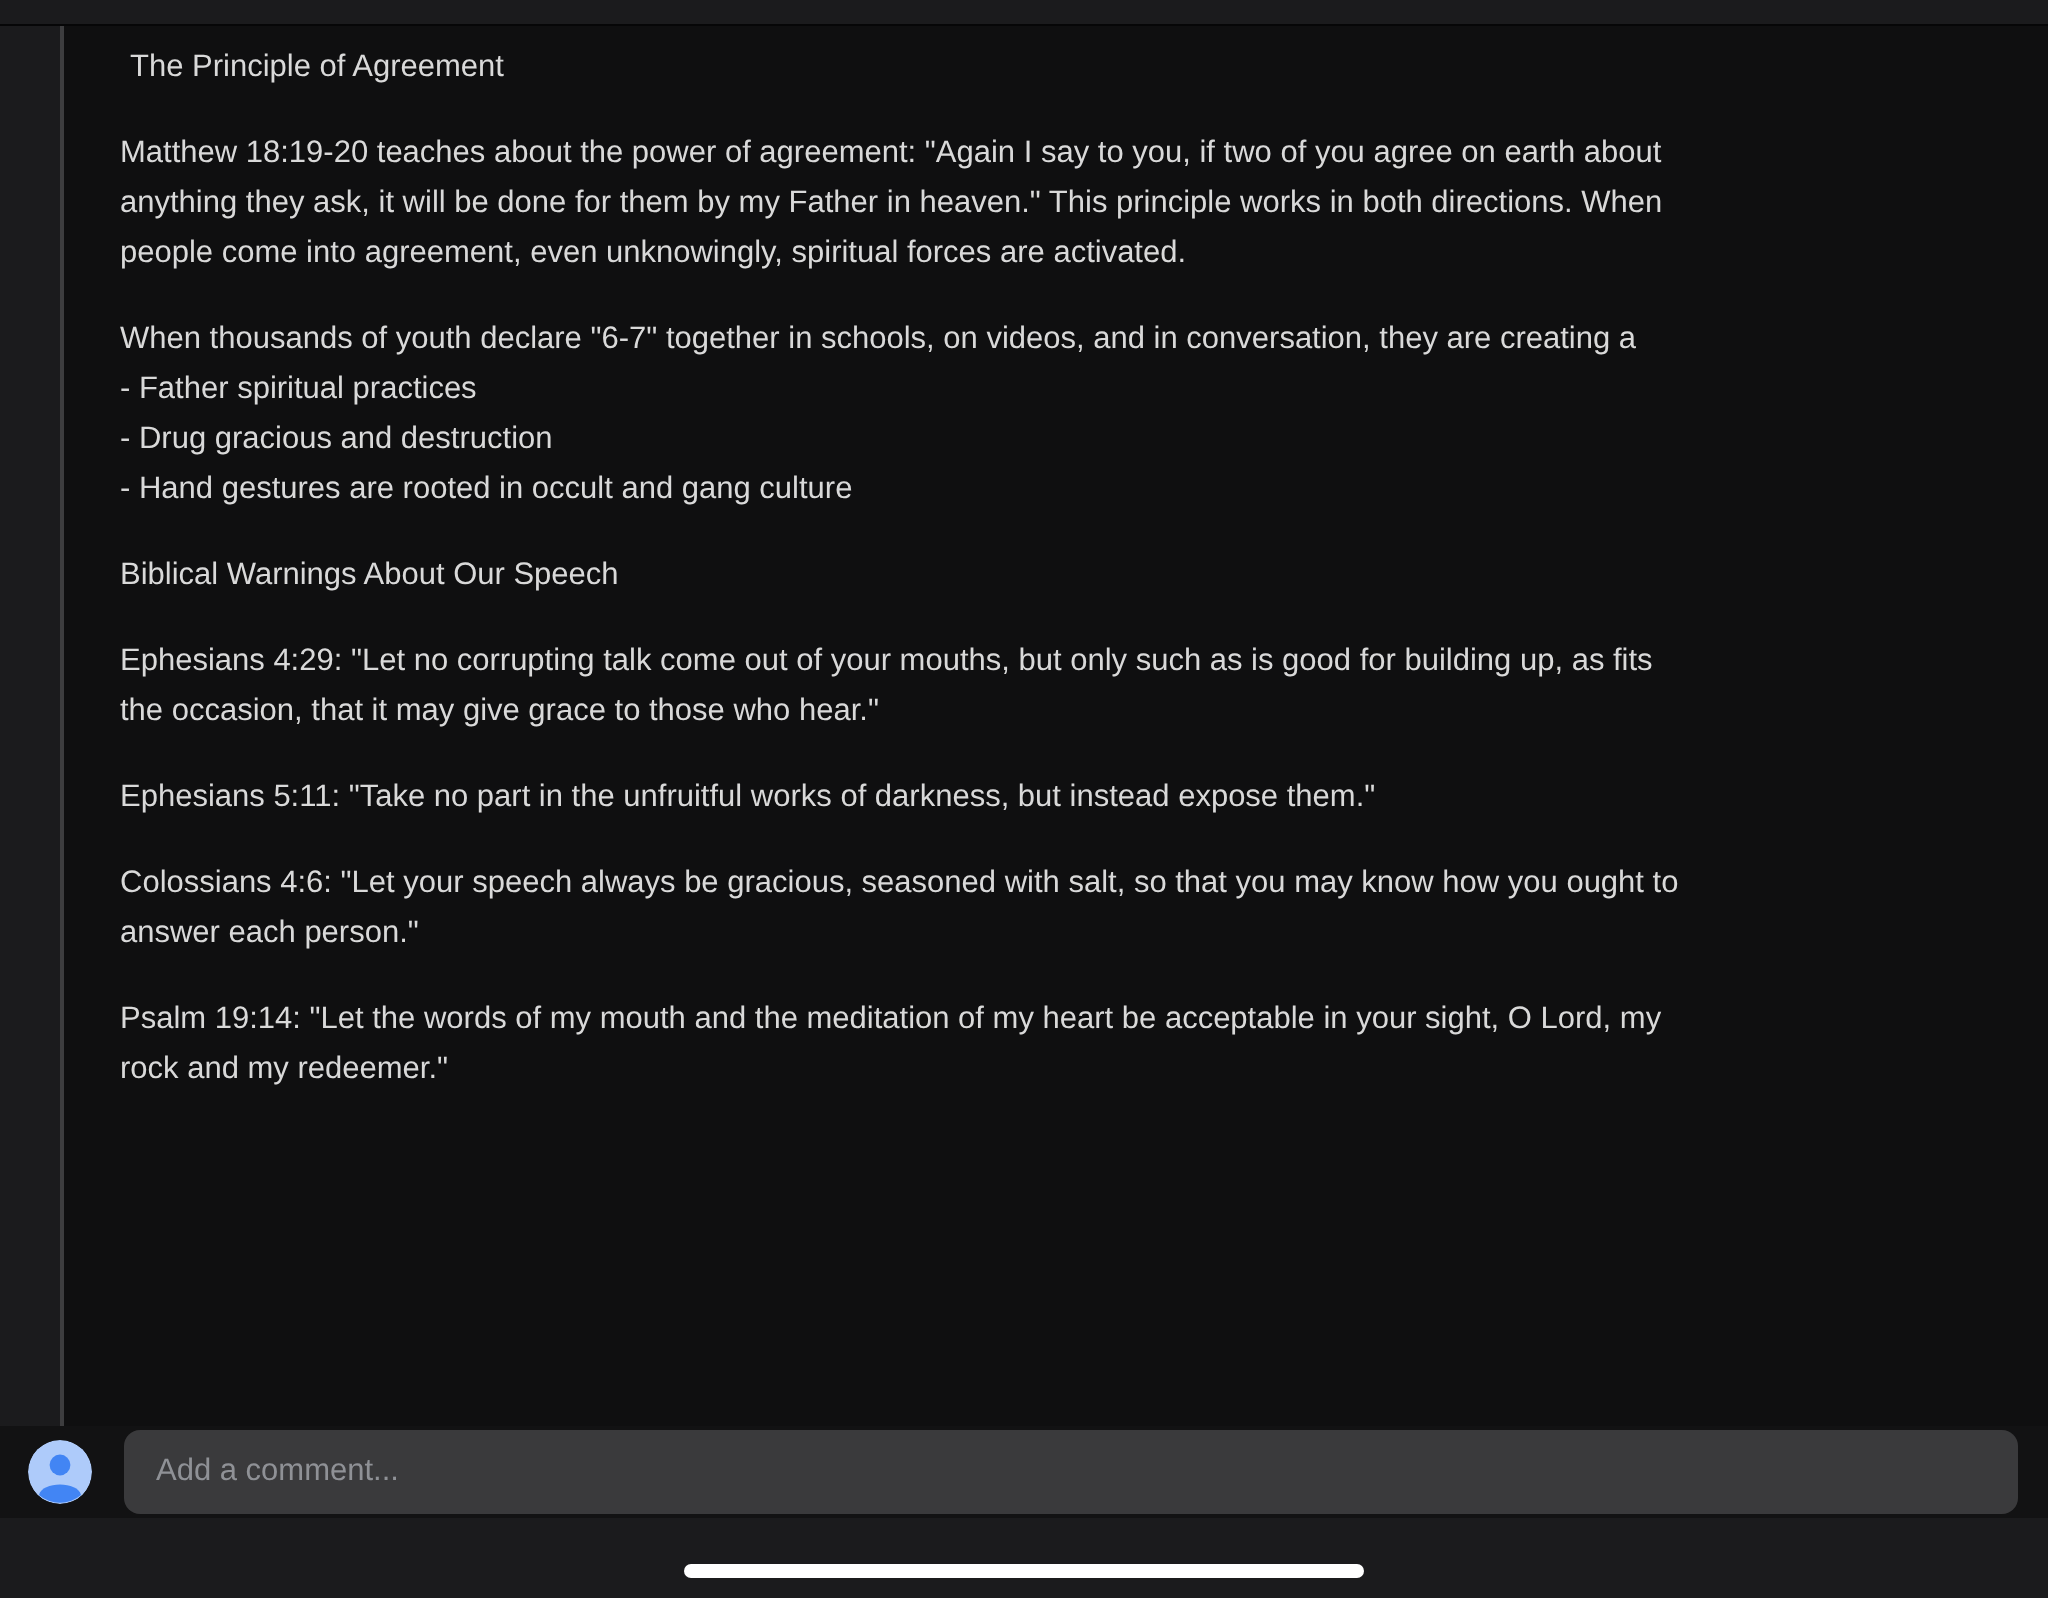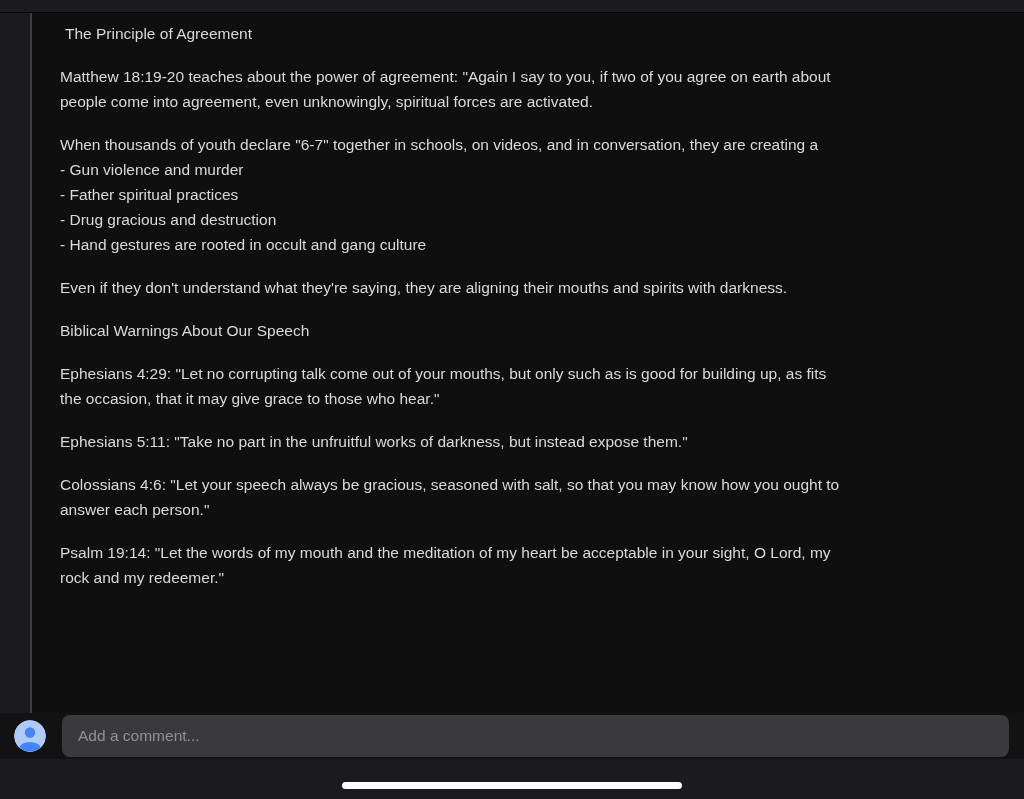--- a/index.html
+++ b/index.html
@@ -108,34 +108,31 @@
   <div class="content-divider"></div>
 
   <div class="doc">
 
     <div class="block doc-heading">
       <div class="line">The Principle of Agreement</div>
     </div>
 
     <div class="block">
       <div class="line">Matthew 18:19-20 teaches about the power of agreement: "Again I say to you, if two of you agree on earth about</div>
+      <div class="line">anything they ask, it will be done for them by my Father in heaven." This principle works in both directions. When</div>
       <div class="line">people come into agreement, even unknowingly, spiritual forces are activated.</div>
     </div>
 
     <div class="block">
       <div class="line">When thousands of youth declare "6-7" together in schools, on videos, and in conversation, they are creating a</div>
-      <div class="line">- Gun violence and murder</div>
       <div class="line">- Father spiritual practices</div>
       <div class="line">- Drug gracious and destruction</div>
       <div class="line">- Hand gestures are rooted in occult and gang culture</div>
     </div>
 
-    <div class="block">
-      <div class="line">Even if they don't understand what they're saying, they are aligning their mouths and spirits with darkness.</div>
-    </div>
 
     <div class="block">
       <div class="line">Biblical Warnings About Our Speech</div>
     </div>
 
     <div class="block">
       <div class="line">Ephesians 4:29: "Let no corrupting talk come out of your mouths, but only such as is good for building up, as fits</div>
       <div class="line">the occasion, that it may give grace to those who hear."</div>
     </div>
 

